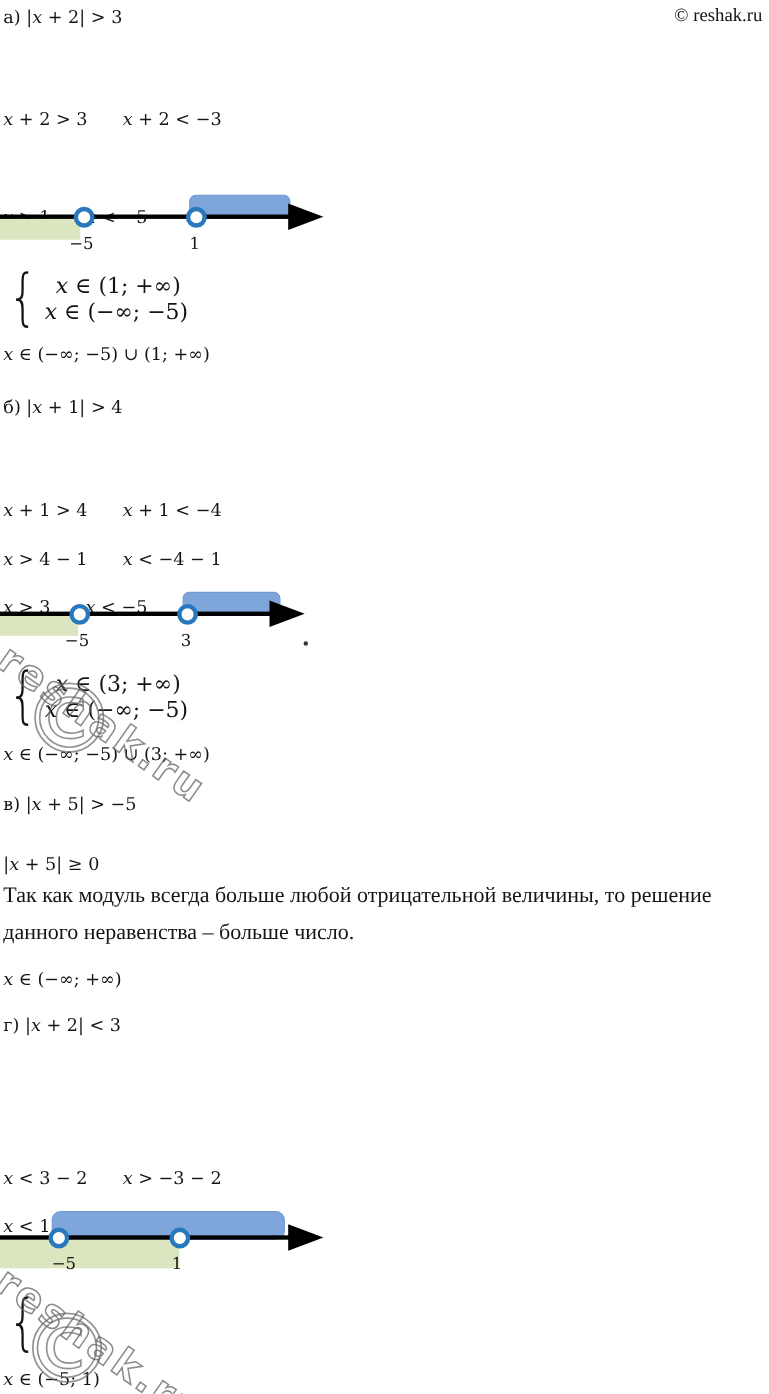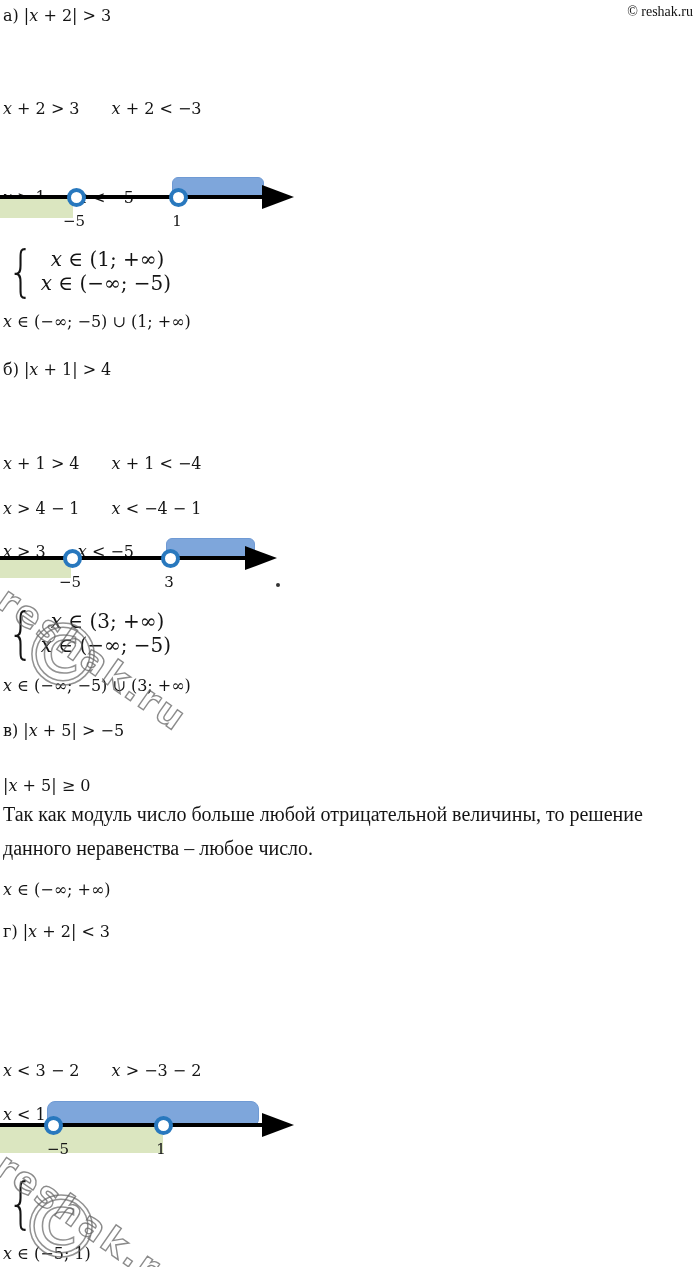--- a/index.html
+++ b/index.html
@@ -2,21 +2,21 @@
 <html><head>
 <meta charset="utf-8">
 <style>
   html,body{margin:0;padding:0;}
   #page{position:relative;width:699px;height:1267px;background:#ffffff;overflow:hidden;
         font-family:"DejaVu Serif","DejaVu Sans",serif;color:#141414;}
   .row{position:absolute;left:3px;font-size:16px;line-height:24px;white-space:pre;}
   .pair{display:flex;gap:32px;align-items:flex-end;}
   .para{font-family:"Liberation Serif","DejaVu Serif",serif;font-size:20px;}
   .copyright{position:absolute;top:4px;right:6px;font-family:"Liberation Serif",serif;
-             font-size:14px;color:#111;}
+             font-size:17px;color:#111;}
   
   .sys{position:absolute;left:3px;display:flex;align-items:center;}
   .brace{font-size:56px;line-height:50px;font-family:"DejaVu Sans",sans-serif;
          font-weight:200;transform:scaleX(0.75);margin-right:2px;}
   .sys-lines{display:flex;flex-direction:column;}
   .sys-lines .math{font-size:20px;line-height:24px;white-space:pre;}
   .sys-lines .math:first-child{padding-left:10px;}
   
   .nl{position:absolute;left:0;width:330px;}
   .axis{position:absolute;background:#000;height:4px;z-index:1;}
@@ -116,22 +116,22 @@
     <span class="brace">{</span>
     <span class="sys-lines">
       <span class="math"><i>x</i> ∈ (3; +∞)</span>
       <span class="math"><i>x</i> ∈ (−∞; −5)</span>
     </span>
   </div>
   <div class="row math" style="top:674px"><i>x</i> ∈ (−∞; −5) ∪ (3; +∞)</div>
 
   <div class="row math" style="top:719px">в) |<i>x</i> + 5| &gt; −5</div>
   <div class="row math" style="top:774px">|<i>x</i> + 5| ≥ 0</div>
-  <div class="row para" style="top:802px">Так как модуль число больше любой отрицательной величины, то решение</div>
-  <div class="row para" style="top:836px">данного неравенства – любое число.</div>
+  <div class="row para" style="top:802px">Так как модуль всегда больше любой отрицательной величины, то решение</div>
+  <div class="row para" style="top:836px">данного неравенства – больше число.</div>
   <div class="row math" style="top:878px"><i>x</i> ∈ (−∞; +∞)</div>
 
   <div class="row math" style="top:920px">г) |<i>x</i> + 2| &lt; 3</div>
   <div class="row" style="top:1011px">
     <div class="pair">
       <span class="math"><i>x</i> &lt; 3 − 2</span>
       <span class="math"><i>x</i> &gt; −3 − 2</span>
     </div>
   </div>
   <div class="row" style="top:1055px">

